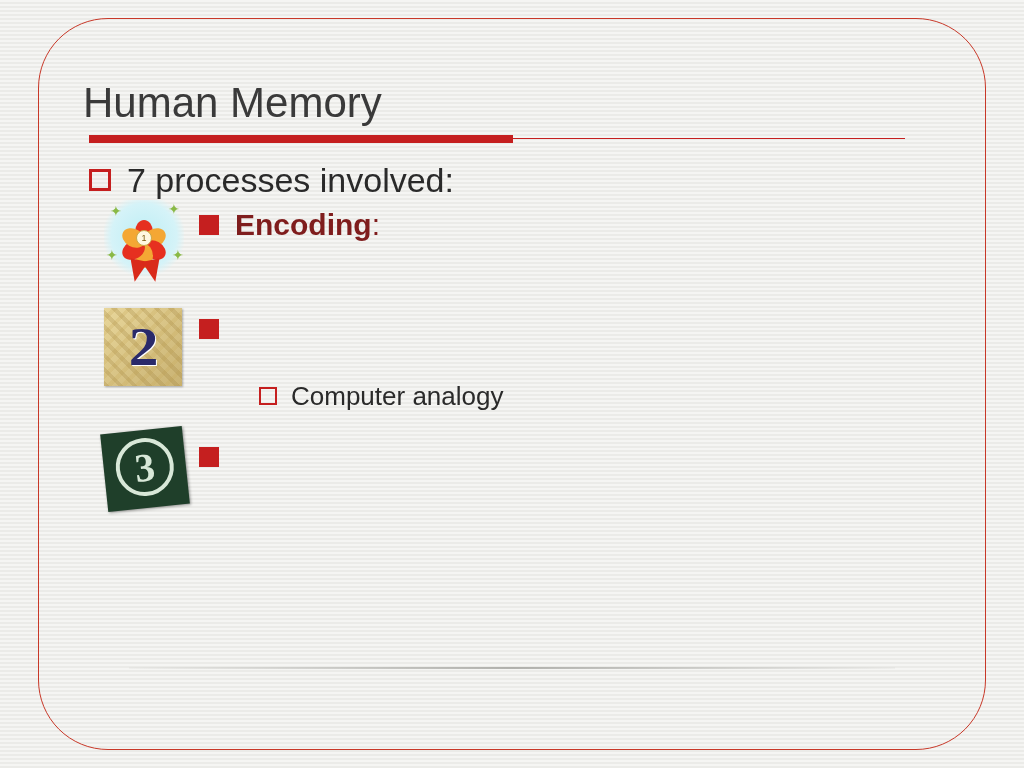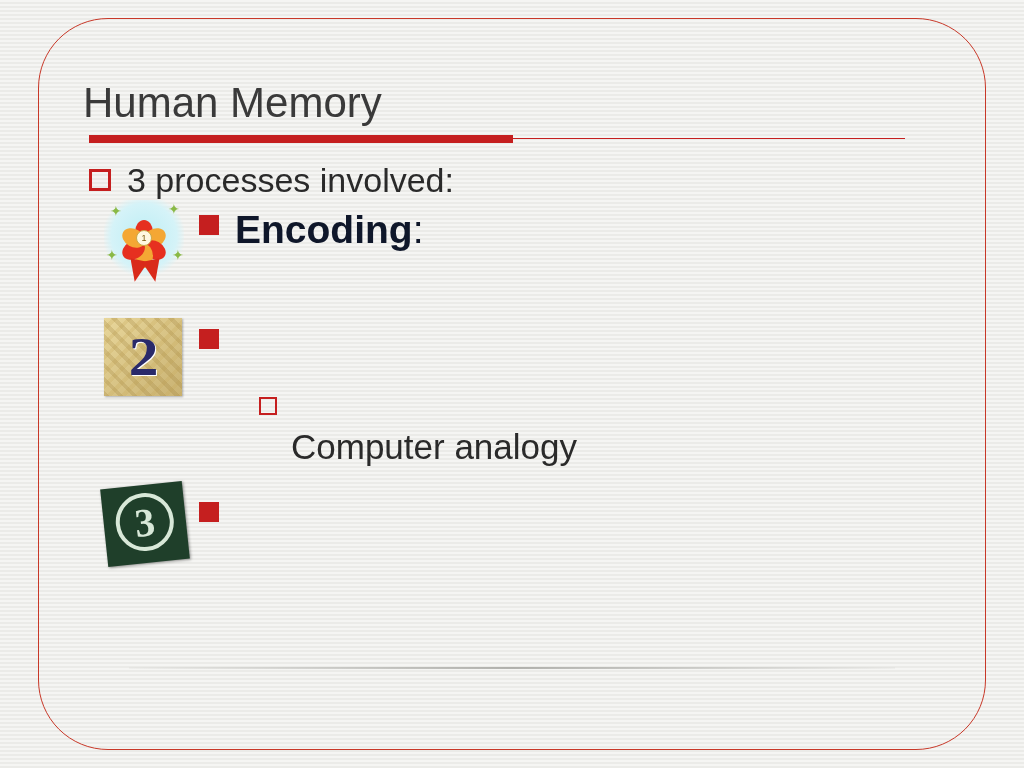--- a/index.html
+++ b/index.html
@@ -87,28 +87,27 @@
     border: 2px solid #c51f1f;
     margin-right: 14px;
     margin-top: 6px;
     flex-shrink: 0;
   }
   .text-main {
     font-size: 34px;
     color: #2a2a2a;
   }
   .text-item {
-    font-size: 39px;
-    color: #0f172a;
+    font-size: 30px;
+    color: #7f1d1d;
   }
   .text-item strong { font-weight: 700; }
   .text-sub {
-    font-size: 35px;
+    font-size: 26px;
     color: #2a2a2a;
-    margin-top: 36px;
   }
   .item-row {
     display: flex;
     align-items: flex-start;
     margin-left: 110px;
     margin-bottom: 42px;
     position: relative;
   }
   .item-row.retrieval { margin-bottom: 20px; }
   .sub-row {
@@ -231,21 +230,21 @@
 
 <div class="slide-frame">
 
   <div class="title">Human Memory</div>
   <div class="title-underline"></div>
 
   <div class="content">
 
     <div class="row-main">
       <div class="bullet-hollow"></div>
-      <div class="text-main">3 processes involved:</div>
+      <div class="text-main">7 processes involved:</div>
     </div>
 
     <div class="item-row" style="margin-top:6px; margin-bottom:70px;">
       <div class="icon-wrap">
         <div class="icon1">
           <div class="petal red" style="transform: rotate(0deg);"></div>
           <div class="petal orange" style="transform: rotate(60deg);"></div>
           <div class="petal red" style="transform: rotate(120deg);"></div>
           <div class="petal orange" style="transform: rotate(180deg);"></div>
           <div class="petal red" style="transform: rotate(240deg);"></div>

